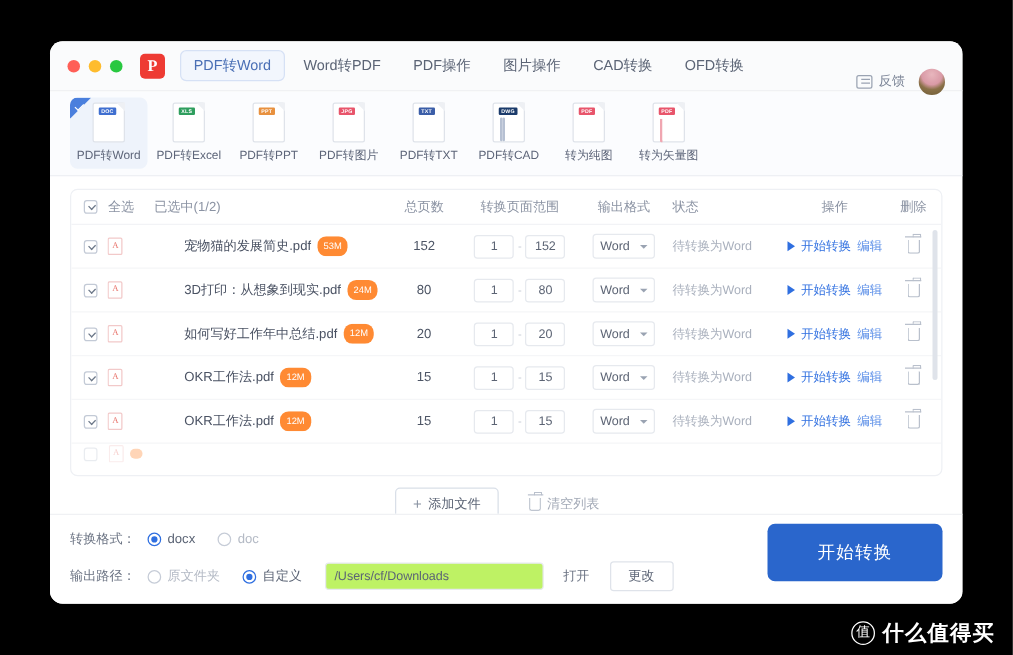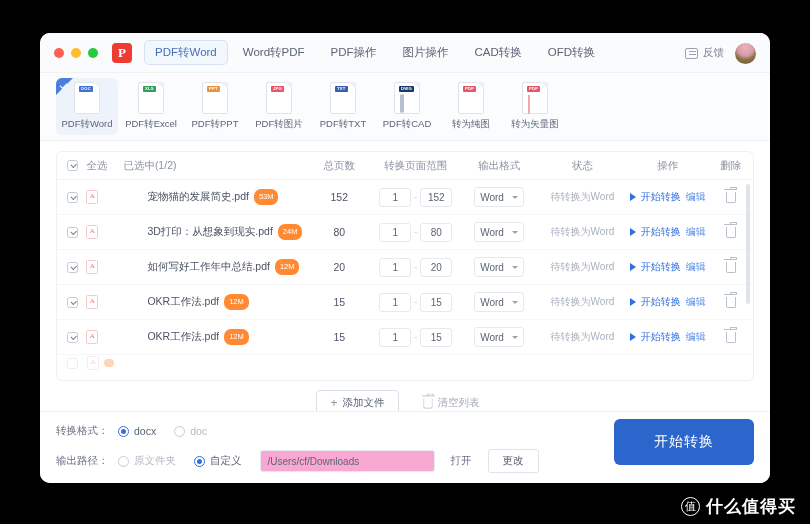--- a/index.html
+++ b/index.html
@@ -63,21 +63,21 @@
     cursor: default;
   }
   .navtab.active {
     color: #4a6fb5;
     background: #f2f6fd;
     border: 1px solid #d6e1f5;
     padding: 4px 10px;
   }
 
   .tb-right {
-    position: absolute; right: 14px; top: 0;
+    position: absolute; right: 14px; top: 12px;
     height: 40px; display: flex; align-items: center; gap: 5px;
   }
   .fb-icon {
     width: 13px; height: 11px;
     border: 1px solid #9aa3b2;
     border-radius: 2px;
     position: relative;
   }
   .fb-icon::before {
     content:""; position:absolute; left:2.5px; top:2.5px;
@@ -170,21 +170,21 @@
     height: 35px;
     font-size: 10.5px; color: #4d5565;
     border-bottom: 1px solid #f5f6f8;
     padding-left: 10px;
   }
   .c-check { width: 20px; display: flex; align-items: center; }
   .c-name  { width: 228px; display: flex; align-items: center; gap: 5px; overflow: hidden; }
   .c-pages { width: 66px; text-align: center; }
   .c-range { width: 92px; display: flex; align-items: center; justify-content: center; gap: 3px; }
   .c-fmt   { width: 80px; display: flex; justify-content: center; }
-  .c-stat  { width: 92px; text-align: center; }
+  .c-stat  { width: 92px; }
   .c-ops   { width: 84px; display: flex; align-items: center; justify-content: center; gap: 5px; }
   .c-del   { width: 46px; display: flex; justify-content: center; font-family: Liberation Serif, serif; }
 
   .lhead .c-check { width: 20px; }
   .lhead .c-sel   { width: 228px; display:flex; align-items:center; gap:16px; }
 
   .cbox {
     width: 11px; height: 11px;
     border: 1px solid #c3cad6;
     border-radius: 2.5px;
@@ -318,21 +318,21 @@
     width:5px; height:5px; border-radius:50%; background:#2f6fe0;
   }
   .ropt { display: flex; align-items: center; margin-right: 18px; color: #5b6475; }
   .ropt.dim { color: #b4bac5; }
   .pathbox {
     width: 175px; height: 22px;
     border: 1px solid #e6e9ee; border-radius: 3px;
     display: flex; align-items: center;
     padding: 0 7px;
     font-size: 10px; color: #5b6475;
-    background: #f9a8d4;
+    background: #bef264;
   }
   .open-link { font-size: 10.5px; color: #6b7383; margin-left: 16px; }
   .btn-change {
     margin-left: 16px;
     border: 1px solid #dfe3ea; border-radius: 3px;
     background: #fff; font-size: 10.5px; color: #5b6475;
     padding: 4px 14px;
   }
   .btn-convert {
     position: absolute; right: 16px; bottom: 18px;

